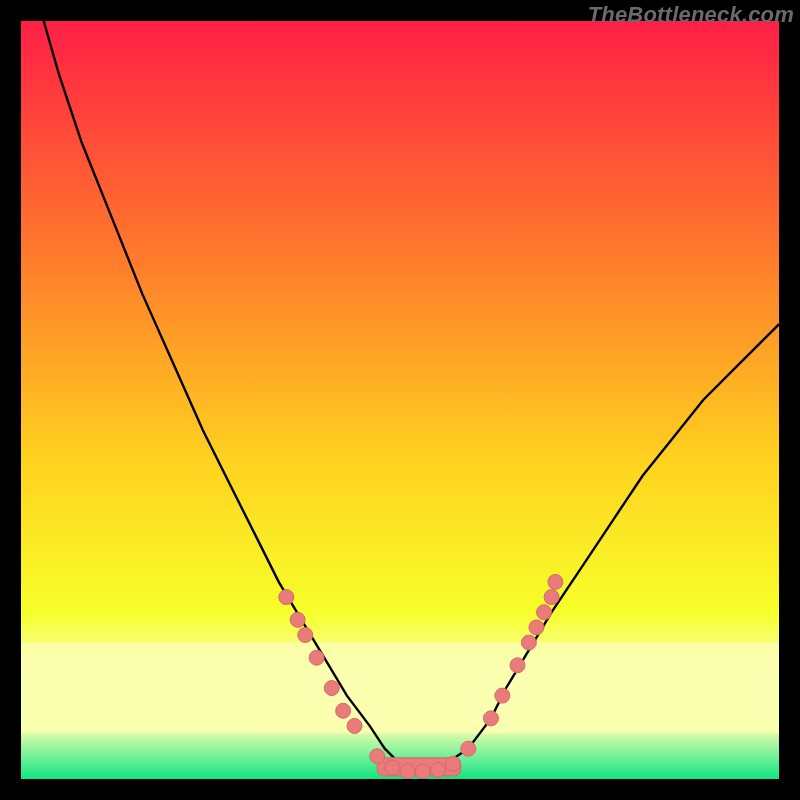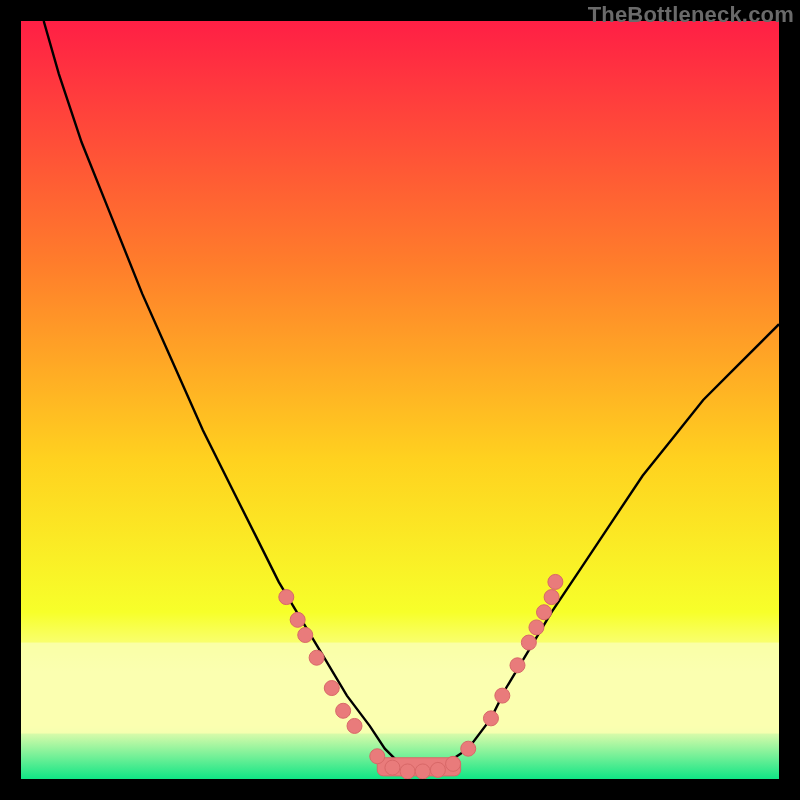--- a/index.html
+++ b/index.html
@@ -28,20 +28,21 @@
   }
   .watermark {
     position: absolute;
     top: 2px;
     right: 6px;
     color: #6a6a6a;
     font-size: 22px;
     font-weight: 600;
     letter-spacing: 0.2px;
     user-select: none;
+    font-style: italic;
   }
 </style>
 </head>
 <body>
 
 <div class="frame">
   <svg class="plot" viewBox="0 0 758 758" preserveAspectRatio="none">
     <defs>
       <linearGradient id="bg-grad" x1="0" y1="0" x2="0" y2="1">
         <stop id="g0" offset="0%" stop-color="#ff1f45"></stop>

